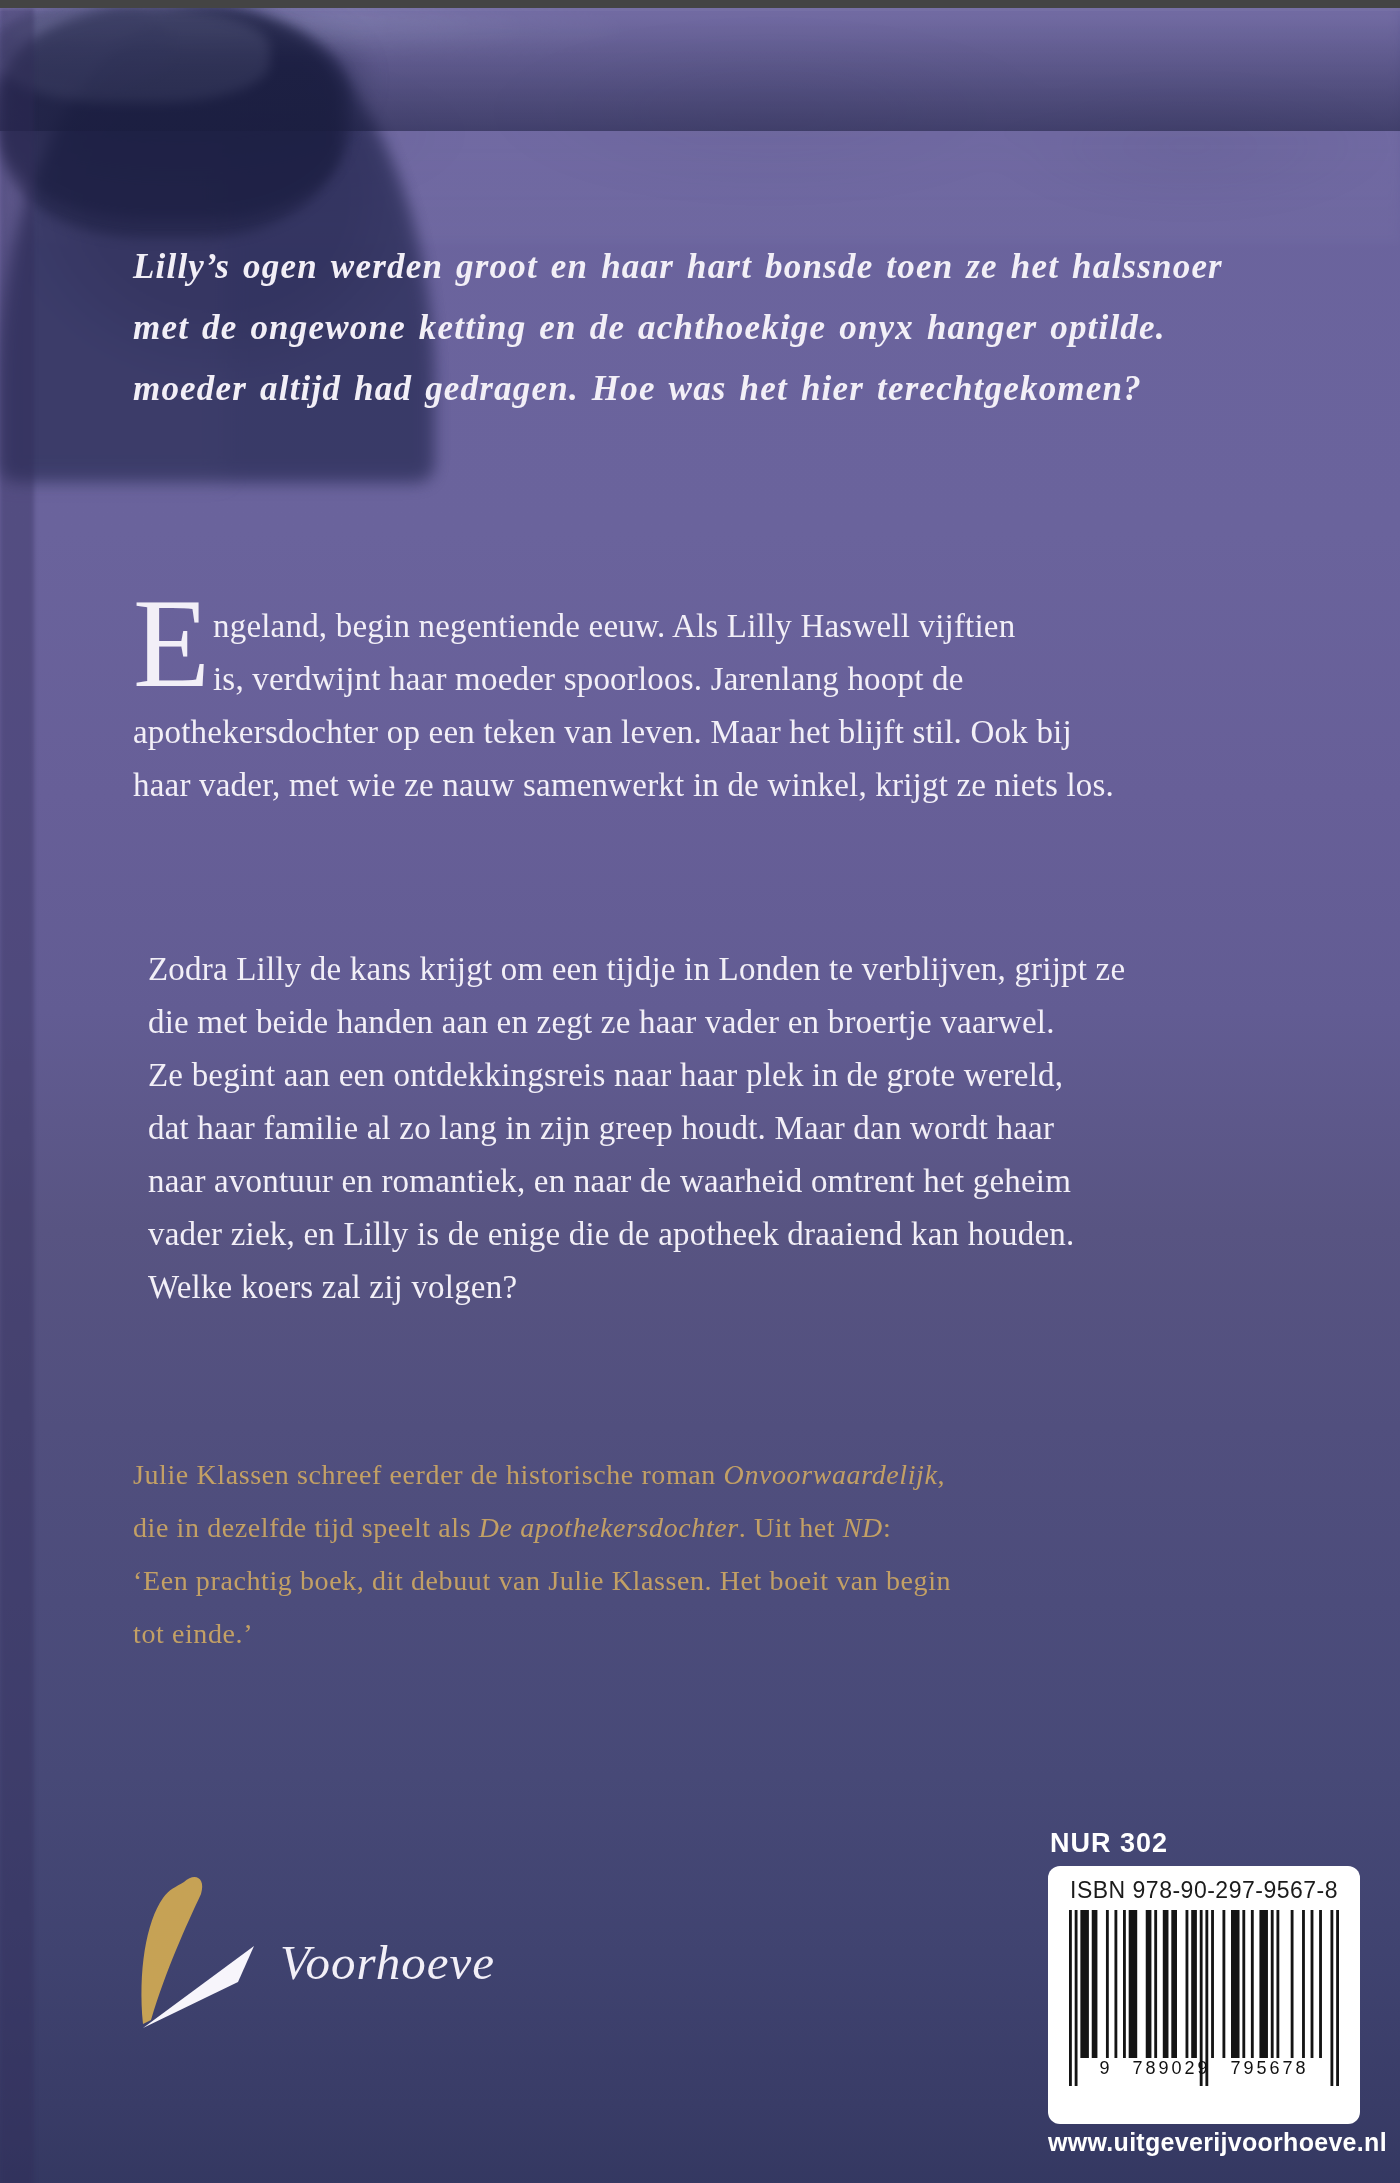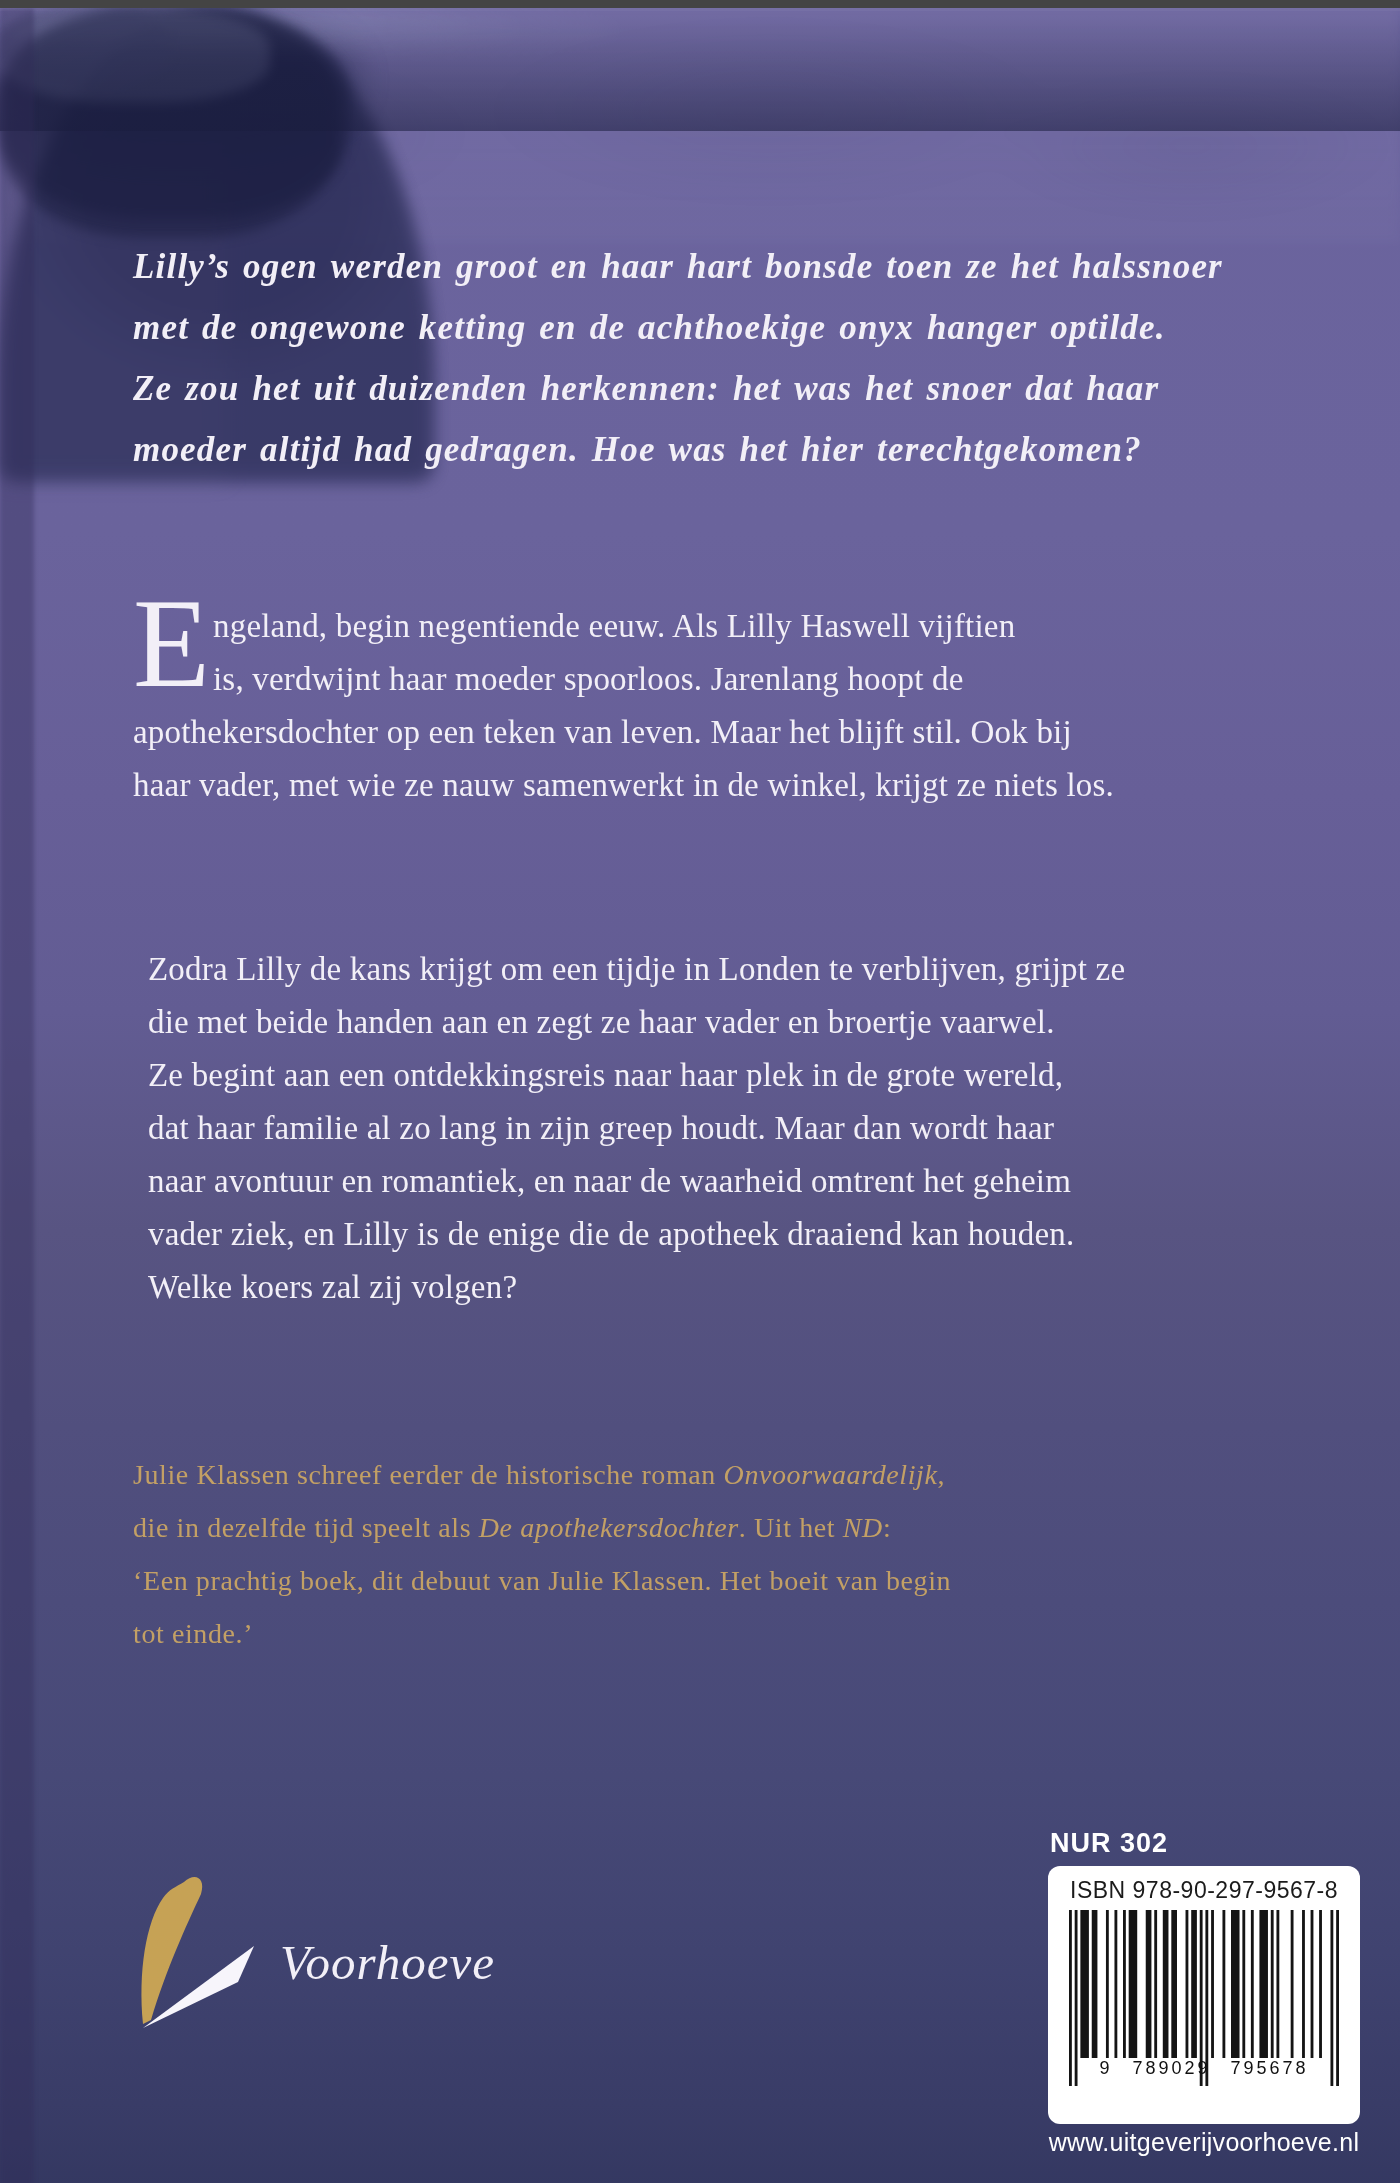--- a/index.html
+++ b/index.html
@@ -67,21 +67,21 @@
 
   .logo-mark{left:116px;top:1852px;width:270px;height:190px;z-index:5;}
   .publisher-name{left:280px;top:1926px;font-size:49px;font-style:italic;letter-spacing:1px;}
 
   .sans{font-family:"Liberation Sans", sans-serif;}
   .nur{left:1050px;top:1820px;font-size:27px;font-weight:bold;letter-spacing:1px;color:#fff;}
   .barcode-box{position:absolute;left:1048px;top:1858px;width:312px;height:258px;background:#fff;border-radius:12px;z-index:5;}
   .isbn-label{position:absolute;left:0;top:11px;width:100%;text-align:center;font-size:23px;color:#1b1b1b;letter-spacing:.5px;}
   .barcode-svg{position:absolute;left:21px;top:44px;}
   .barcode-digits{position:absolute;left:0;top:192px;width:100%;text-align:center;font-size:18px;color:#111;letter-spacing:3px;word-spacing:12px;}
-  .website{left:1048px;top:2120px;width:312px;text-align:center;font-size:25px;font-weight:normal;letter-spacing:.3px;color:#fff;}
+  .website{left:1048px;top:2120px;width:312px;text-align:center;font-size:25px;font-weight:bold;letter-spacing:.3px;color:#fff;}
 </style>
 </head>
 <body>
 
 <div class="page">
 
   <div class="fx photo-edge"></div>
   <div class="fx foliage"></div>
   <div class="fx wall"></div>
   <div class="fx pier"></div>
@@ -97,21 +97,20 @@
   <div class="fx rock rock1"></div>
   <div class="fx rock rock2"></div>
   <div class="fx rock rock3"></div>
   <div class="fx rock rock4"></div>
   <div class="fx bottom-shade"></div>
   <div class="fx right-strip"></div>
 
   <div class="txt quote">
       <div class="tline">Lilly’s ogen werden groot en haar hart bonsde toen ze het halssnoer</div>
       <div class="tline">met de ongewone ketting en de achthoekige onyx hanger optilde.</div>
-      <div class="tline">Ze zou het uit duizenden herkennen: het was het snoer dat haar</div>
       <div class="tline">moeder altijd had gedragen. Hoe was het hier terechtgekomen?</div>
     </div>
 
   <div class="txt body-par synopsis">
     <div class="dropcap">E</div>
     <div class="indent">
         <div class="tline">ngeland, begin negentiende eeuw. Als Lilly Haswell vijftien</div>
         <div class="tline">is, verdwijnt haar moeder spoorloos. Jarenlang hoopt de</div>
       </div>
     <div>

